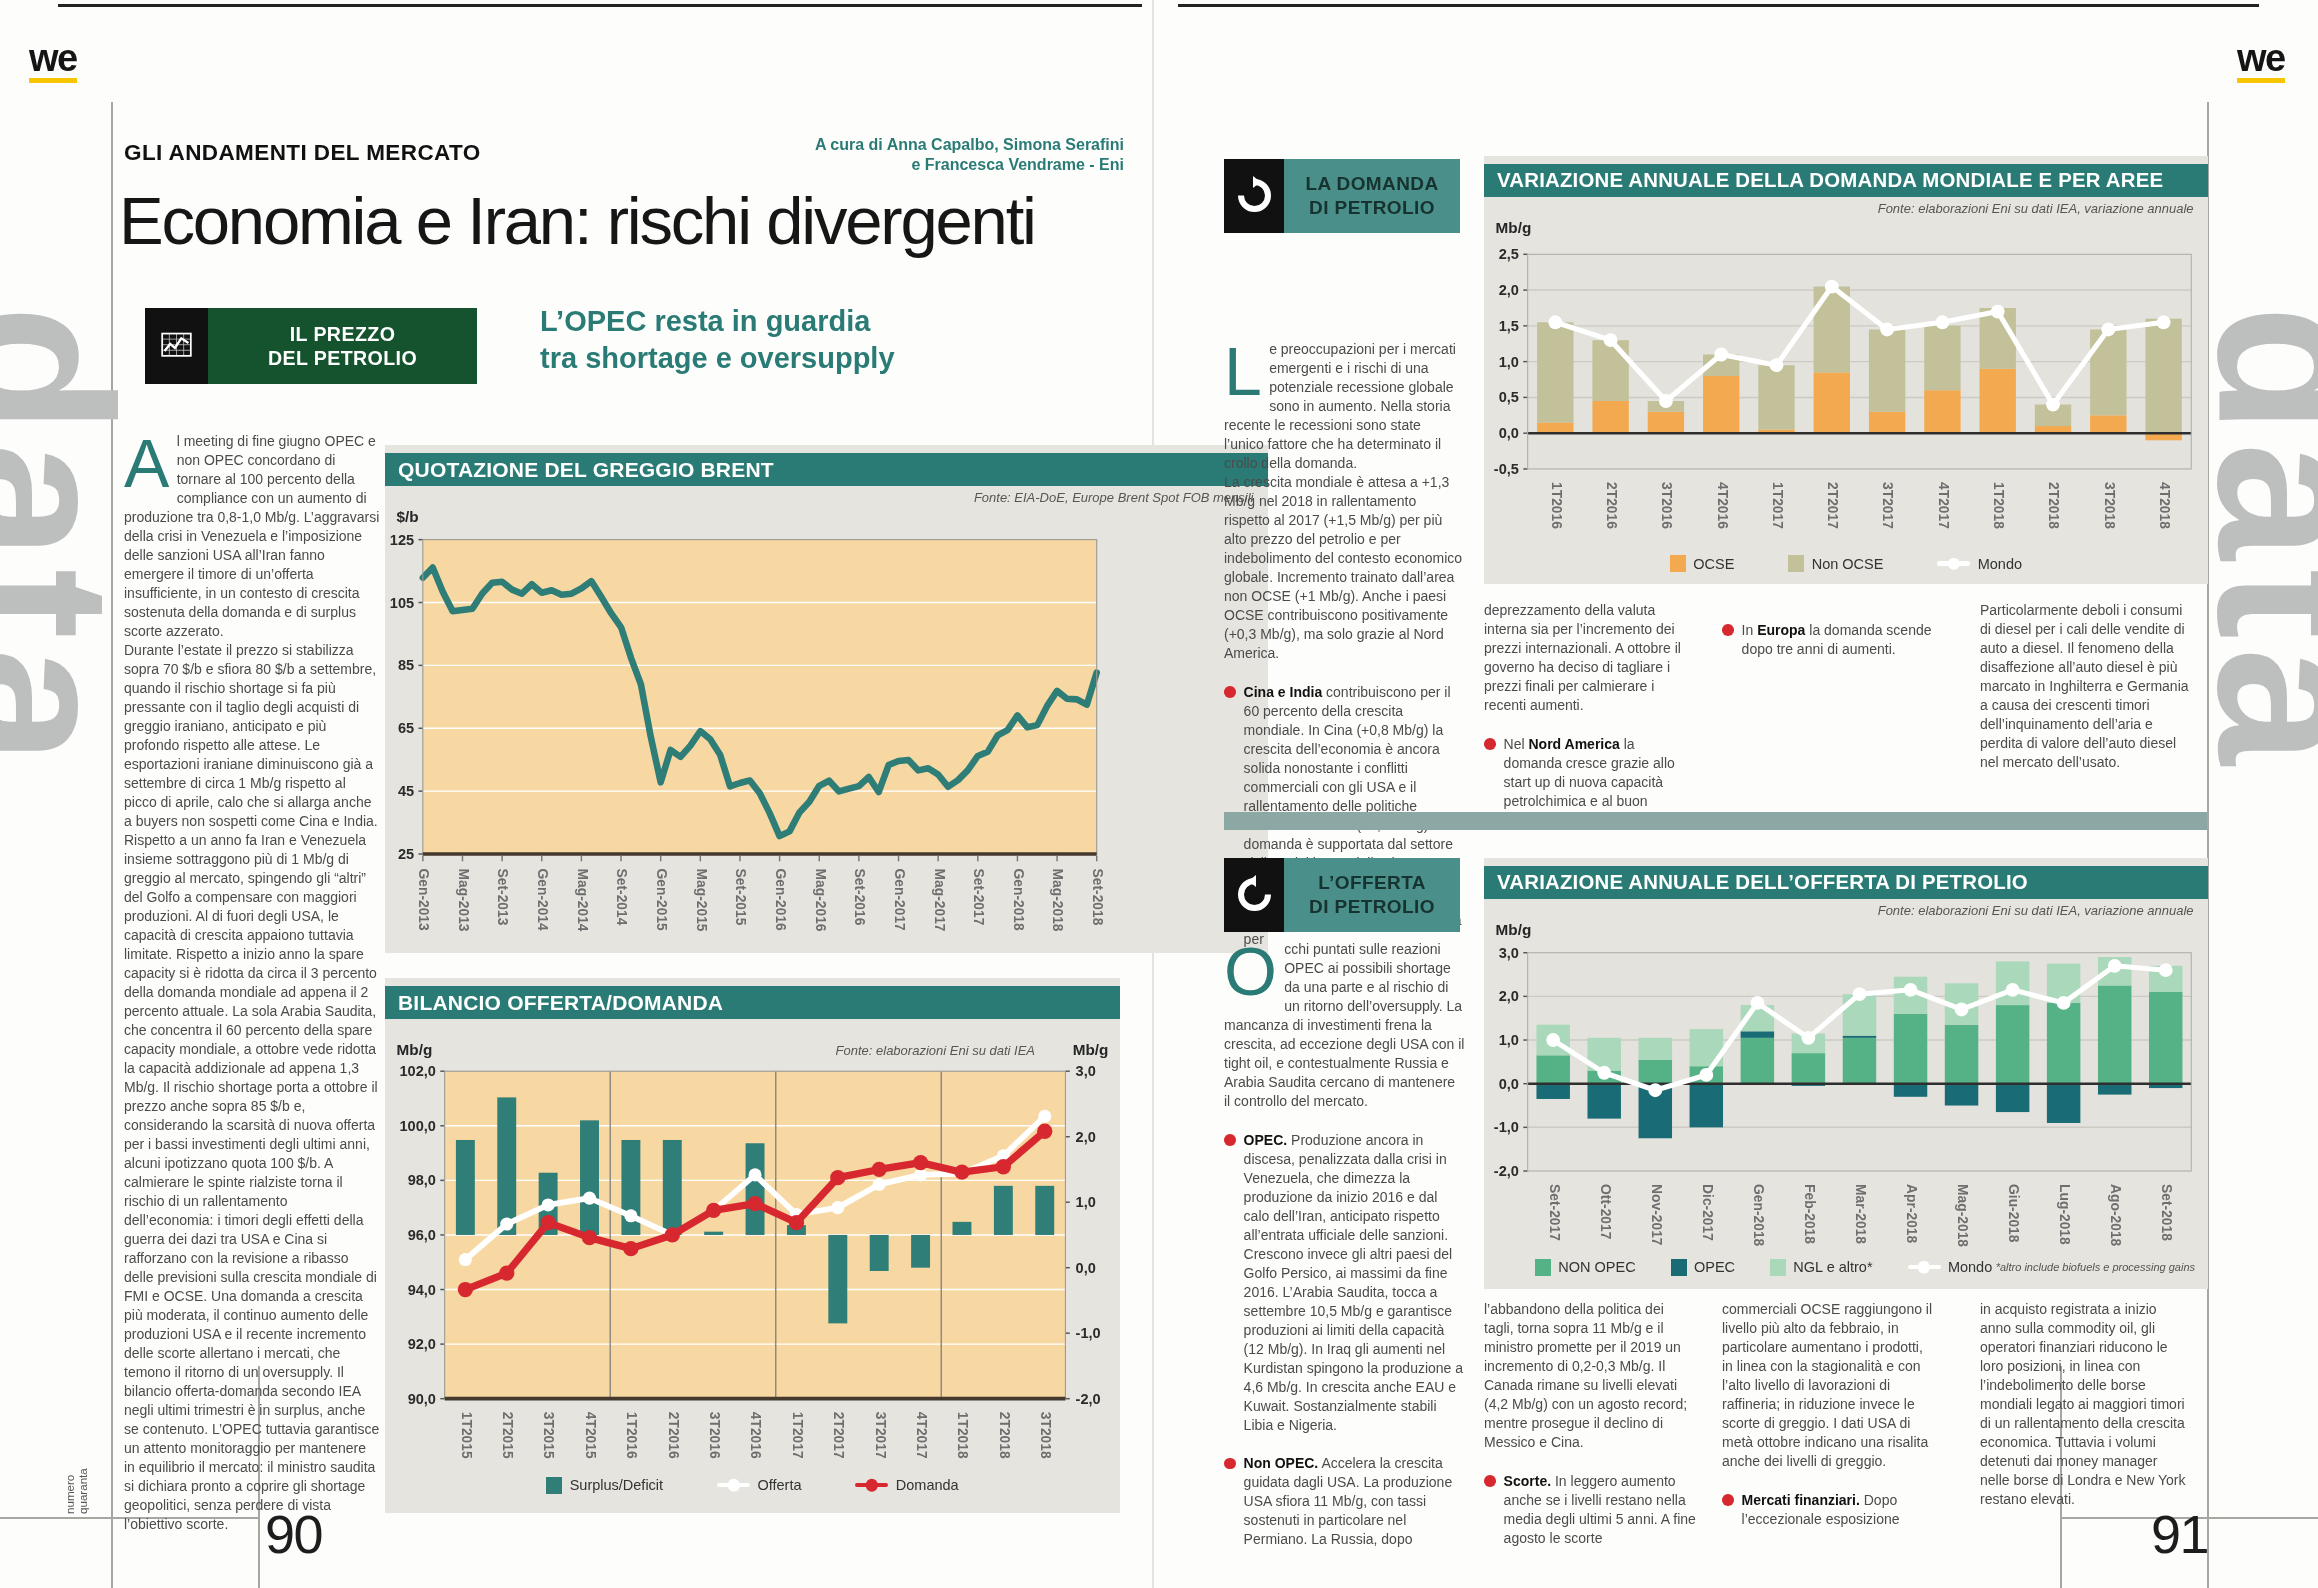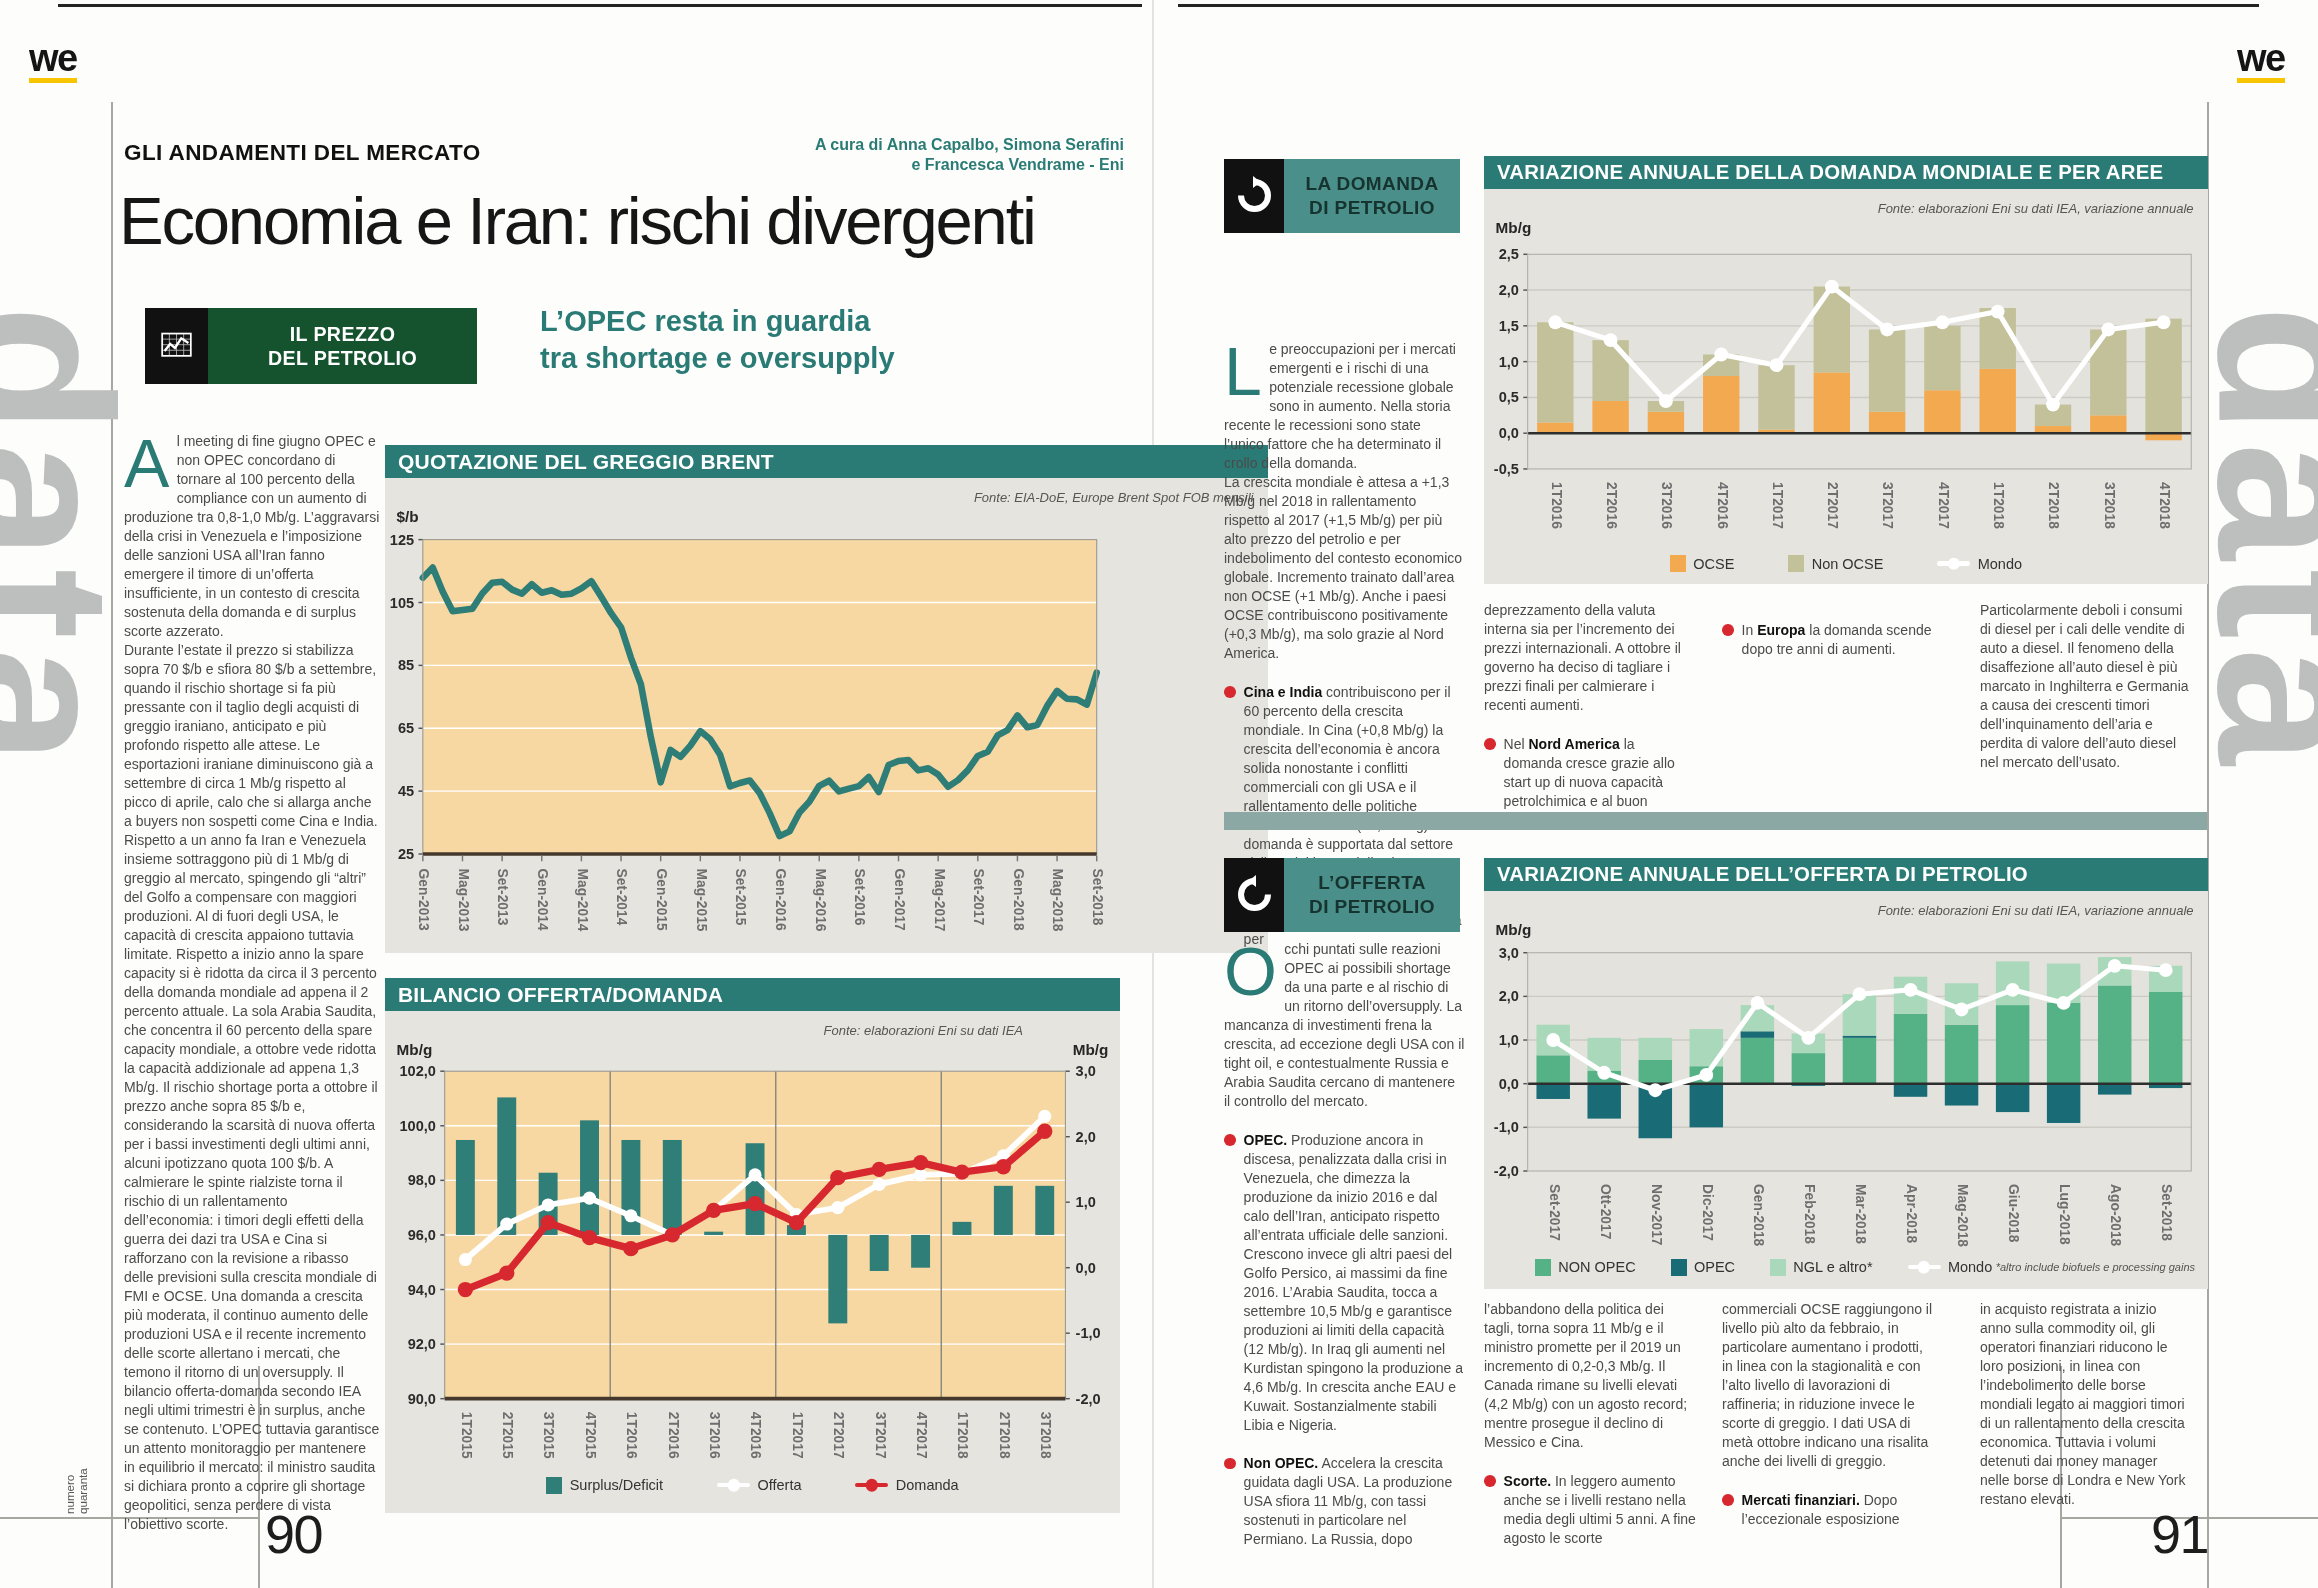--- a/index.html
+++ b/index.html
@@ -22,21 +22,21 @@
   .secteal.dark{background:#4a8f89;color:#16332f;}
   .subtitle{position:absolute;font-size:29px;font-weight:bold;color:#2a7b75;line-height:37px;}
   .bodycol{position:absolute;font-size:14px;line-height:19px;color:#4b4b4b;text-align:left;}
   .cap{float:left;font-size:68px;line-height:54px;color:#2a7b75;margin:4.4px 7.3px 0 0;}
   .para{margin:0 0 0 0;}
   .para + .para{margin-top:0px;}
   .bullet{display:flex;margin-top:19.6px;}
   .bullet .dot{flex:none;width:11.6px;height:11.6px;border-radius:50%;background:#d7282f;margin:3.6px 8px 0 0;}
   .bullet b{color:#111;}
   .panel{position:absolute;background:#e5e4df;}
-  .ptitle{position:absolute;left:0;top:0;right:0;height:33px;background:#2a7b75;color:#fff;
+  .ptitle{position:absolute;left:0;top:8px;right:0;height:33px;background:#2a7b75;color:#fff;
           font-weight:bold;font-size:21px;line-height:33px;padding-left:13px;letter-spacing:0.2px;}
   .psource{position:absolute;right:14.5px;top:45px;font-style:italic;font-size:13px;color:#57564f;}
   .unitl{position:absolute;left:11.6px;top:63px;font-weight:bold;font-size:15.3px;color:#262626;}
   .unitr{position:absolute;right:11.6px;top:63px;font-weight:bold;font-size:15.3px;color:#262626;}
   .chart-host{position:absolute;left:0;top:0;}
   .legend{position:absolute;left:0;right:0;display:flex;justify-content:center;align-items:center;
           gap:54px;font-size:14.5px;color:#333;}
   .legend.leftal{justify-content:flex-start;padding-left:51px;gap:35px;}
   .li{display:inline-flex;align-items:center;gap:7.3px;}
   .sw{display:inline-block;width:16px;height:17.5px;}
@@ -161,21 +161,21 @@
           <text x="864.0588235294117" y="582" font-family="'Liberation Sans',sans-serif" font-size="19" fill="#6e6e6e" font-weight="bold" text-anchor="start" transform="rotate(90 864.0588235294117 582)">Gen-2018</text>
           <line x1="923.5294117647059" y1="564" x2="923.5294117647059" y2="572" stroke="#777" stroke-width="2"></line>
           <text x="918.5294117647059" y="582" font-family="'Liberation Sans',sans-serif" font-size="19" fill="#6e6e6e" font-weight="bold" text-anchor="start" transform="rotate(90 918.5294117647059 582)">Mag-2018</text>
           <line x1="978" y1="564" x2="978" y2="572" stroke="#777" stroke-width="2"></line>
           <text x="973" y="582" font-family="'Liberation Sans',sans-serif" font-size="19" fill="#6e6e6e" font-weight="bold" text-anchor="start" transform="rotate(90 973 582)">Set-2018</text>
         </svg></div>
   </div>
 
   <div class="panel" style="left:385px;top:978px;width:735px;height:535px;">
     <div class="ptitle">BILANCIO OFFERTA/DOMANDA</div>
-    <div class="psource" style="right:97px;">Fonte: elaborazioni Eni su dati IEA</div>
+    <div class="psource" style="right:85px;margin-top:20px;">Fonte: elaborazioni Eni su dati IEA</div>
     <div class="unitl">Mb/g</div>
     <div class="unitr">Mb/g</div>
     <div class="chart-host"><svg width="735" height="535" viewBox="0 0 1010 735">
           <rect x="82" y="128" width="853" height="450" fill="#f8d8a2"></rect>
           <line x1="82" y1="203" x2="935" y2="203" stroke="#ffffff" stroke-width="2"></line>
           <line x1="82" y1="278" x2="935" y2="278" stroke="#ffffff" stroke-width="2"></line>
           <line x1="82" y1="353" x2="935" y2="353" stroke="#ffffff" stroke-width="2"></line>
           <line x1="82" y1="428" x2="935" y2="428" stroke="#ffffff" stroke-width="2"></line>
           <line x1="82" y1="503" x2="935" y2="503" stroke="#ffffff" stroke-width="2"></line>
           <text x="70" y="135" font-family="'Liberation Sans',sans-serif" font-size="20" fill="#2b2b2b" font-weight="bold" text-anchor="end">102,0</text>

